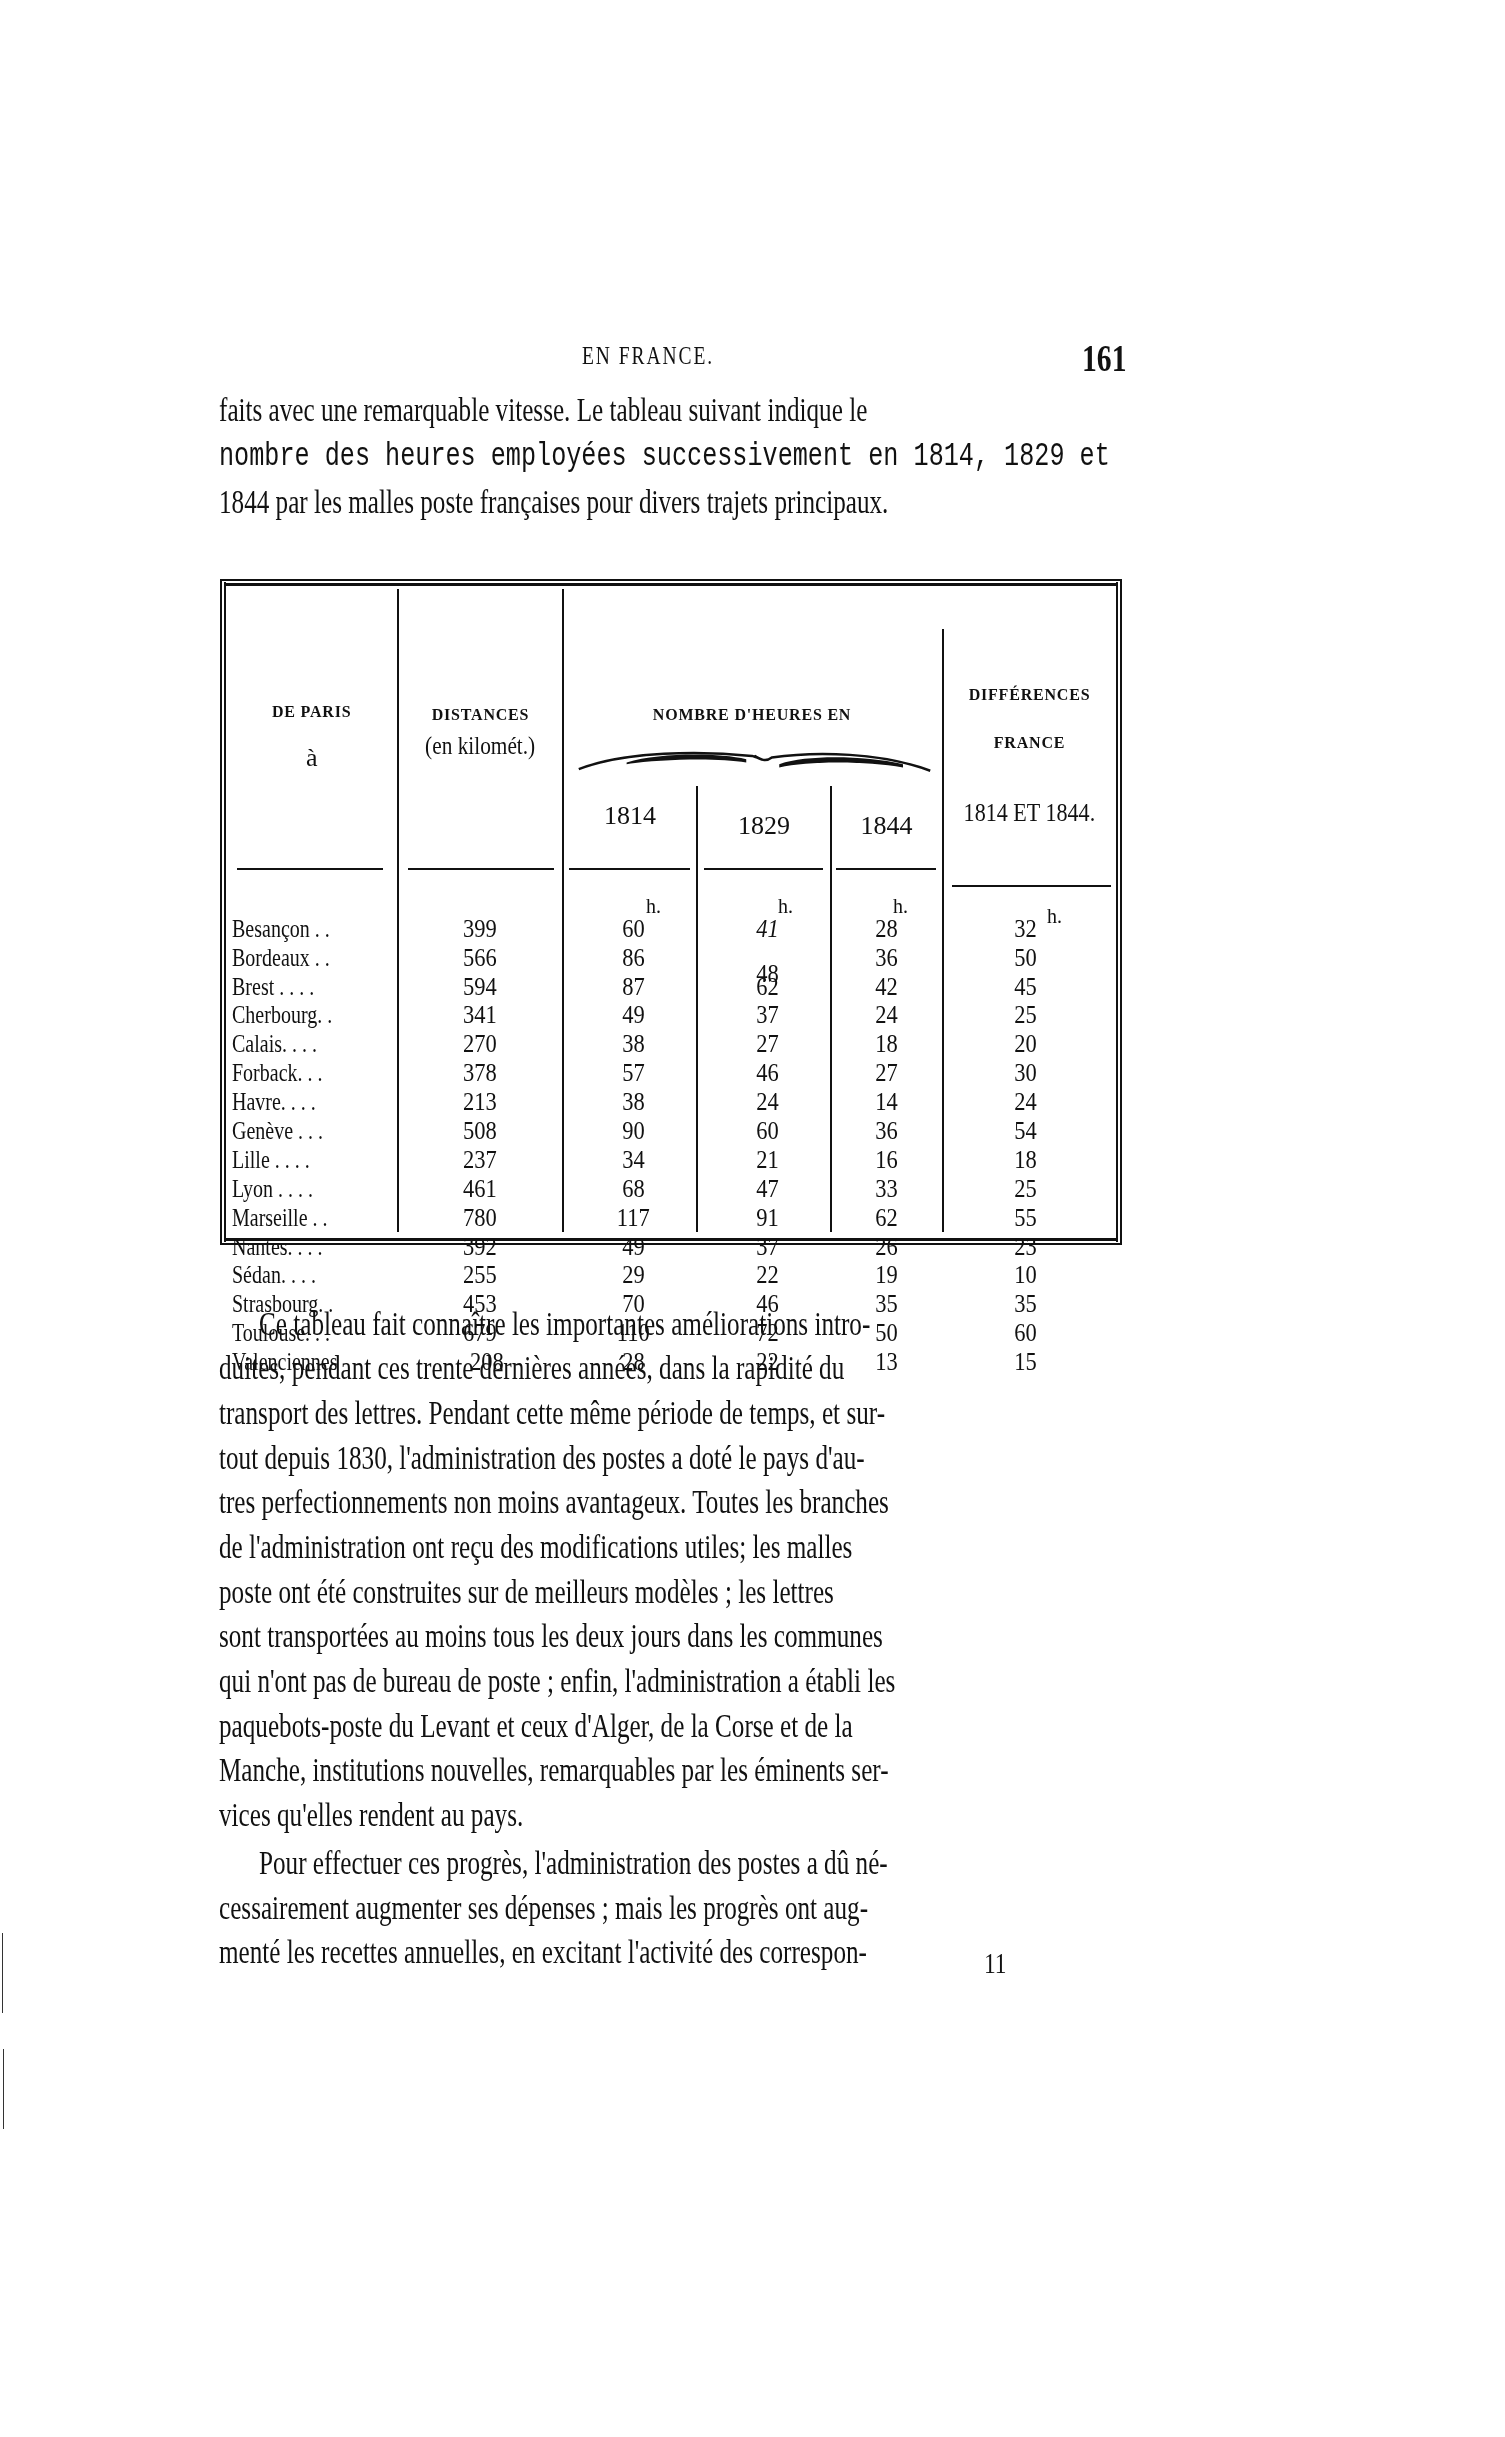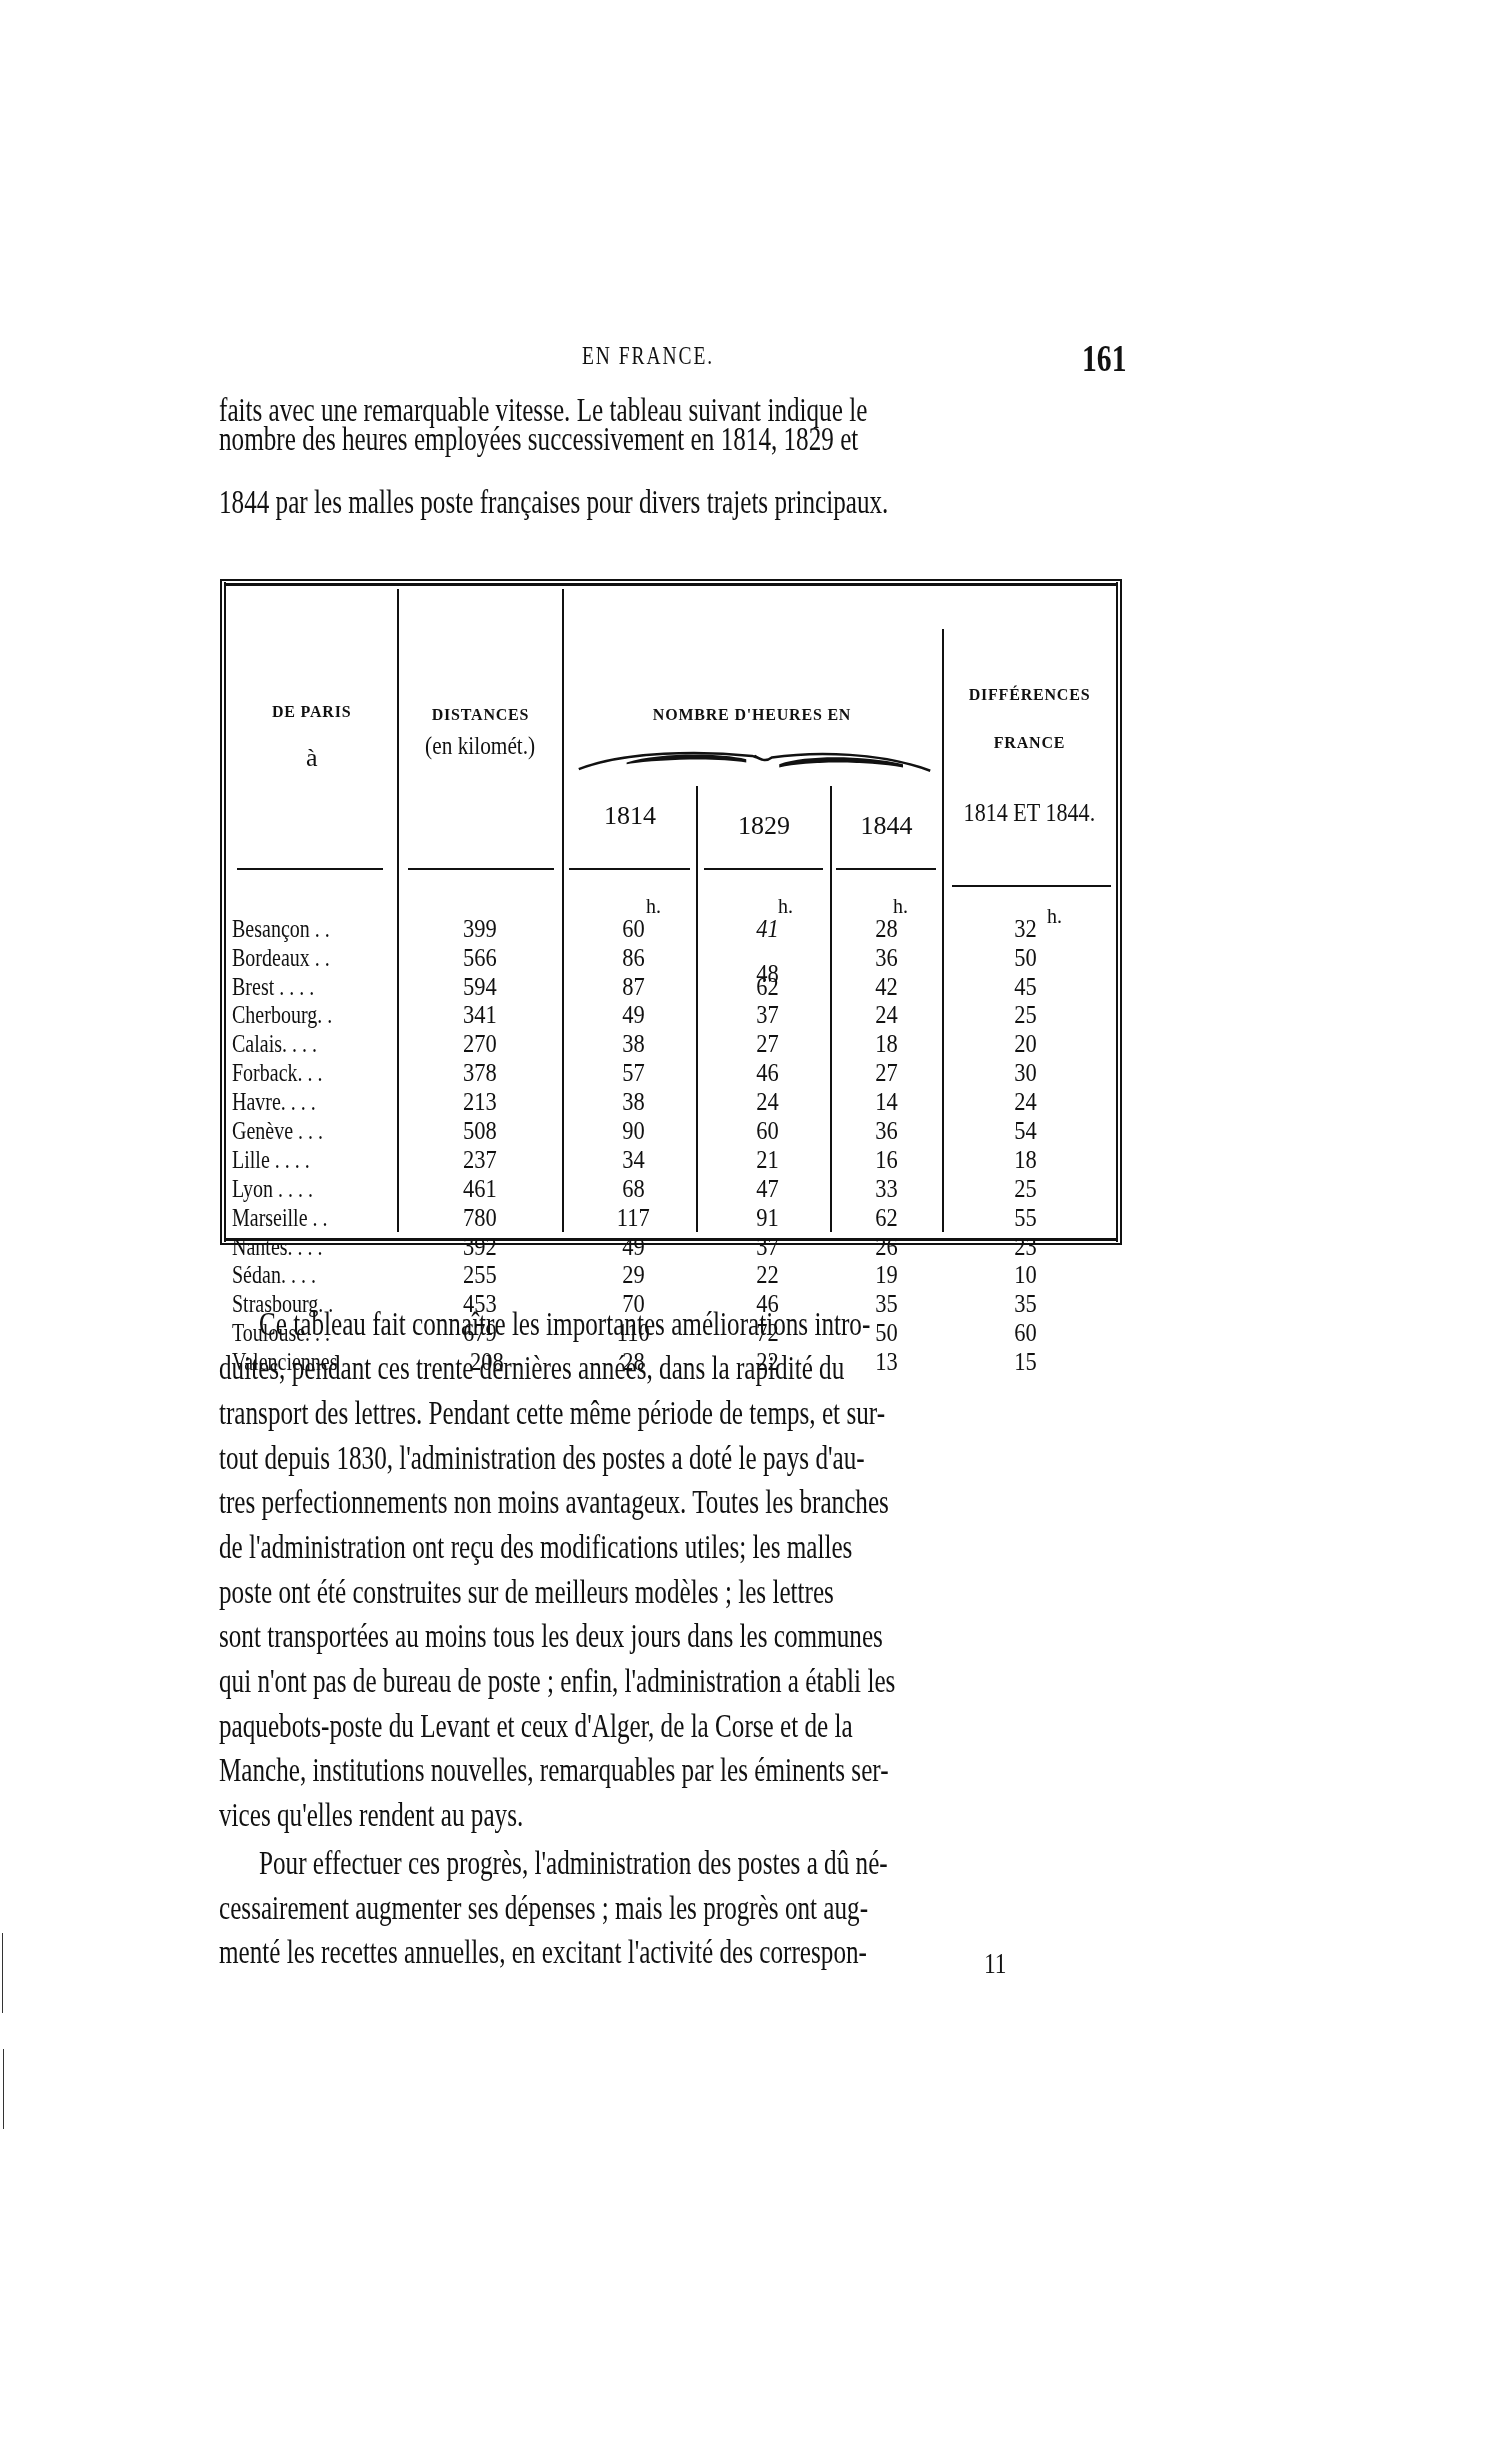--- a/index.html
+++ b/index.html
@@ -30,21 +30,21 @@
   .unit { position:absolute; font-size: 20px; }
 </style>
 </head>
 <body>
 
 <div class="abs running-head"><span class="cond">EN FRANCE.</span></div>
 <div class="abs page-num"><span class="cond">161</span></div>
 
 <div>
   <div class="line" style="top:391px;"><span class="cond">faits avec une remarquable vitesse. Le tableau suivant indique le</span></div>
-  <div class="line" style="top:420px;"><span class="cond">nombre des heures employées successivement en 1814, 1829 et</span></div>
+  <div class="line" style="top:437px;font-family:Liberation Mono, monospace;"><span class="cond">nombre des heures employées successivement en 1814, 1829 et</span></div>
   <div class="line" style="top:483px;"><span class="cond">1844 par les malles poste françaises pour divers trajets principaux.</span></div>
 </div>
 
 <div class="tbl">
   <div class="frame-l1"></div>
   <div class="frame-l2"></div>
   <div class="frame-r1"></div>
   <div class="frame-r2"></div>
   <div class="frame-t1"></div>
   <div class="frame-t2"></div>

